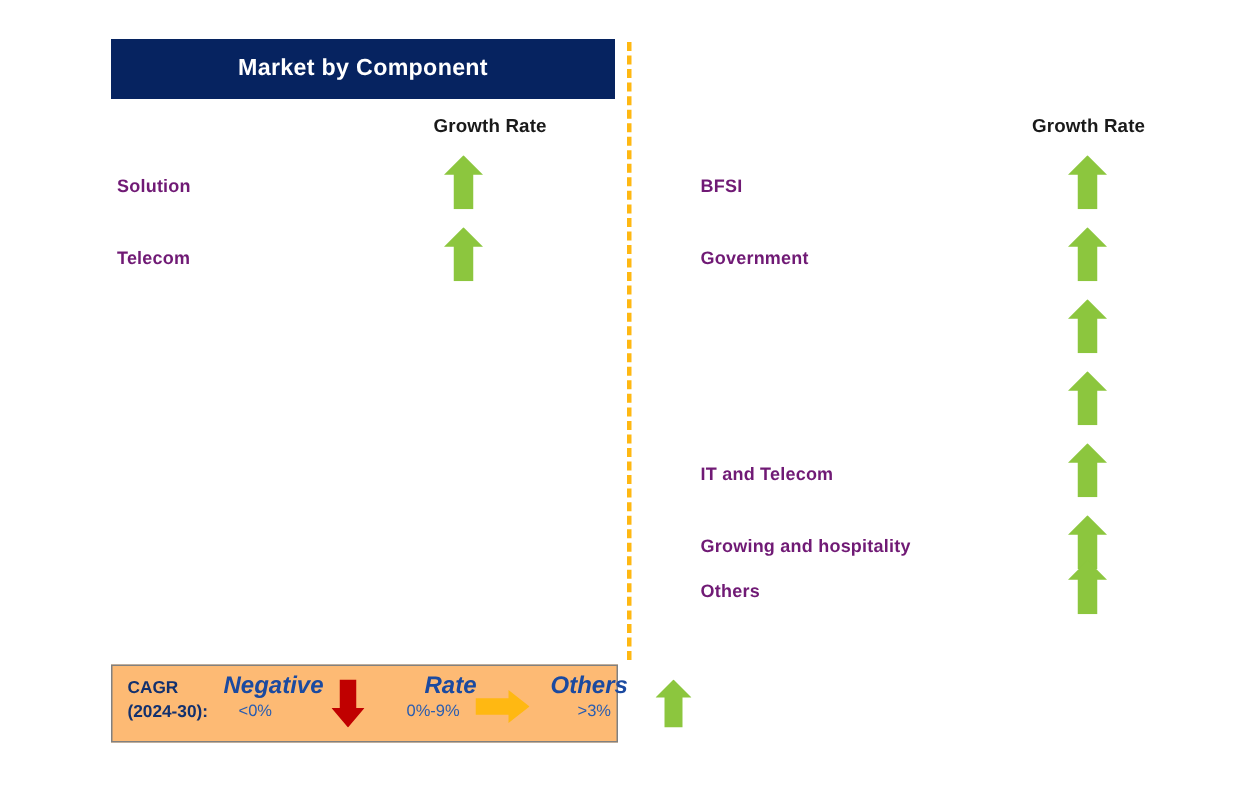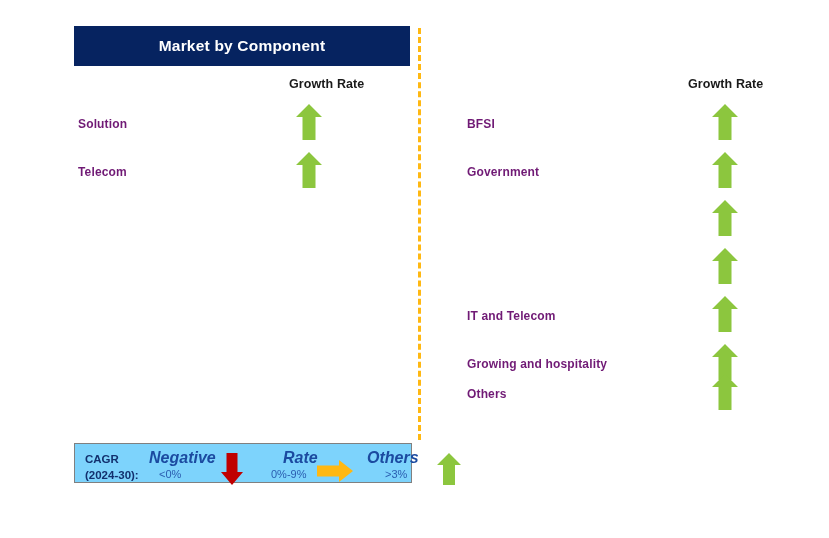--- a/index.html
+++ b/index.html
@@ -99,23 +99,23 @@
     height: 412px;
     border-left: 3px dashed #ffb812;
   }
 
   
   .legend {
     position: absolute;
     left: 74px;
     top: 443px;
     width: 338px;
-    height: 40px;
+    height: 52px;
     border: 1.5px solid #808080;
-    background: #7dd3fc;
+    background: #fdba74;
     box-sizing: border-box;
   }
   .legend-cagr {
     position: absolute;
     left: 10px;
     top: 7px;
     font-size: 11.5px;
     font-weight: bold;
     color: #12306e;
     line-height: 16px;

